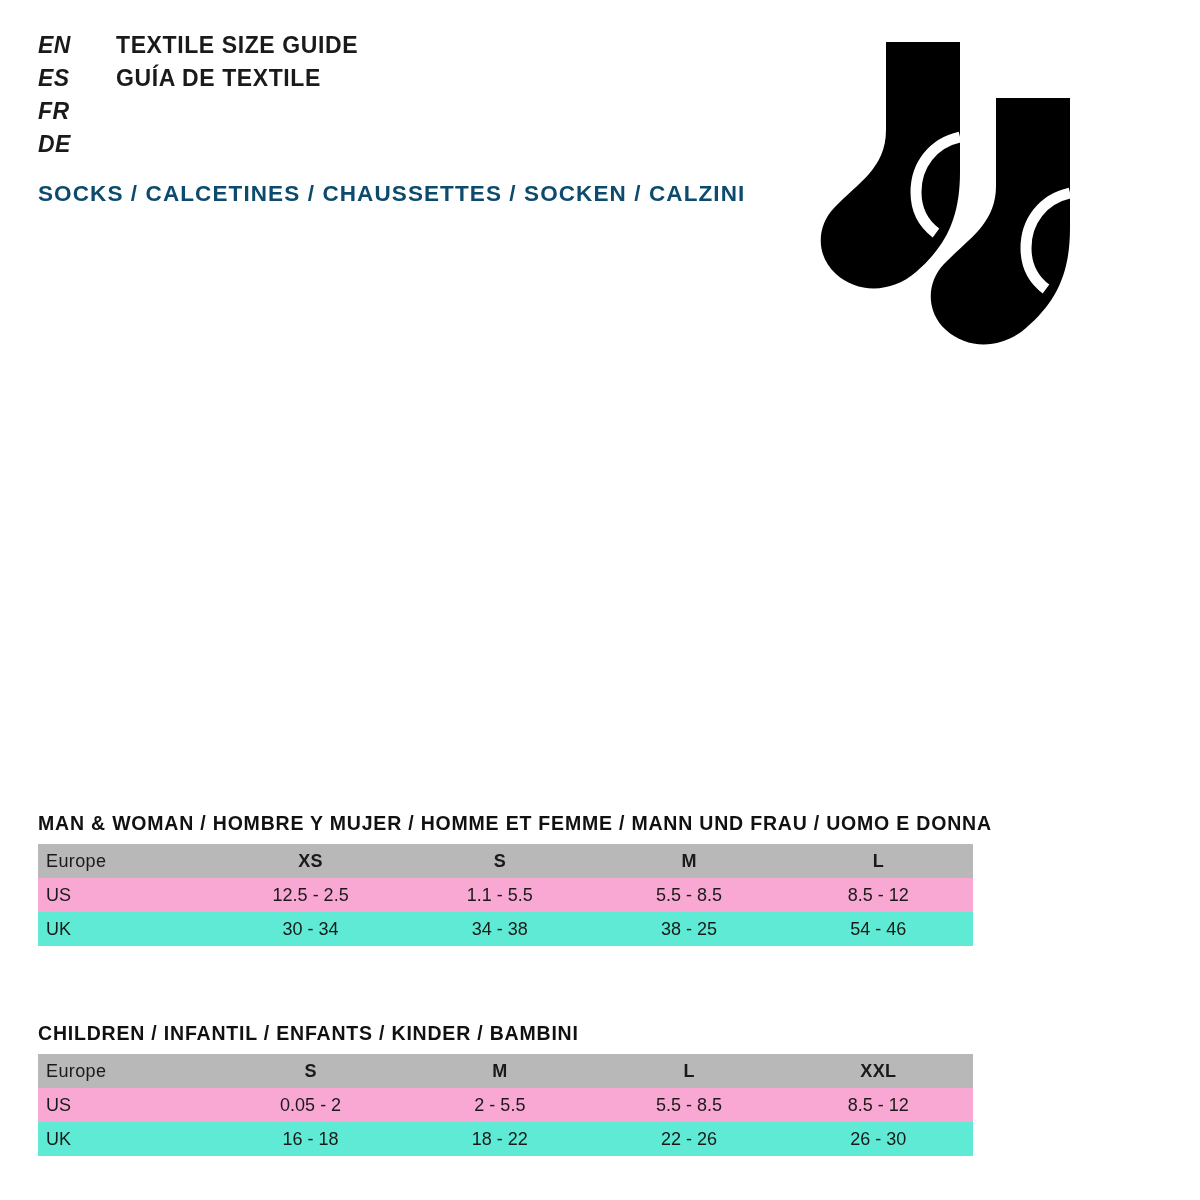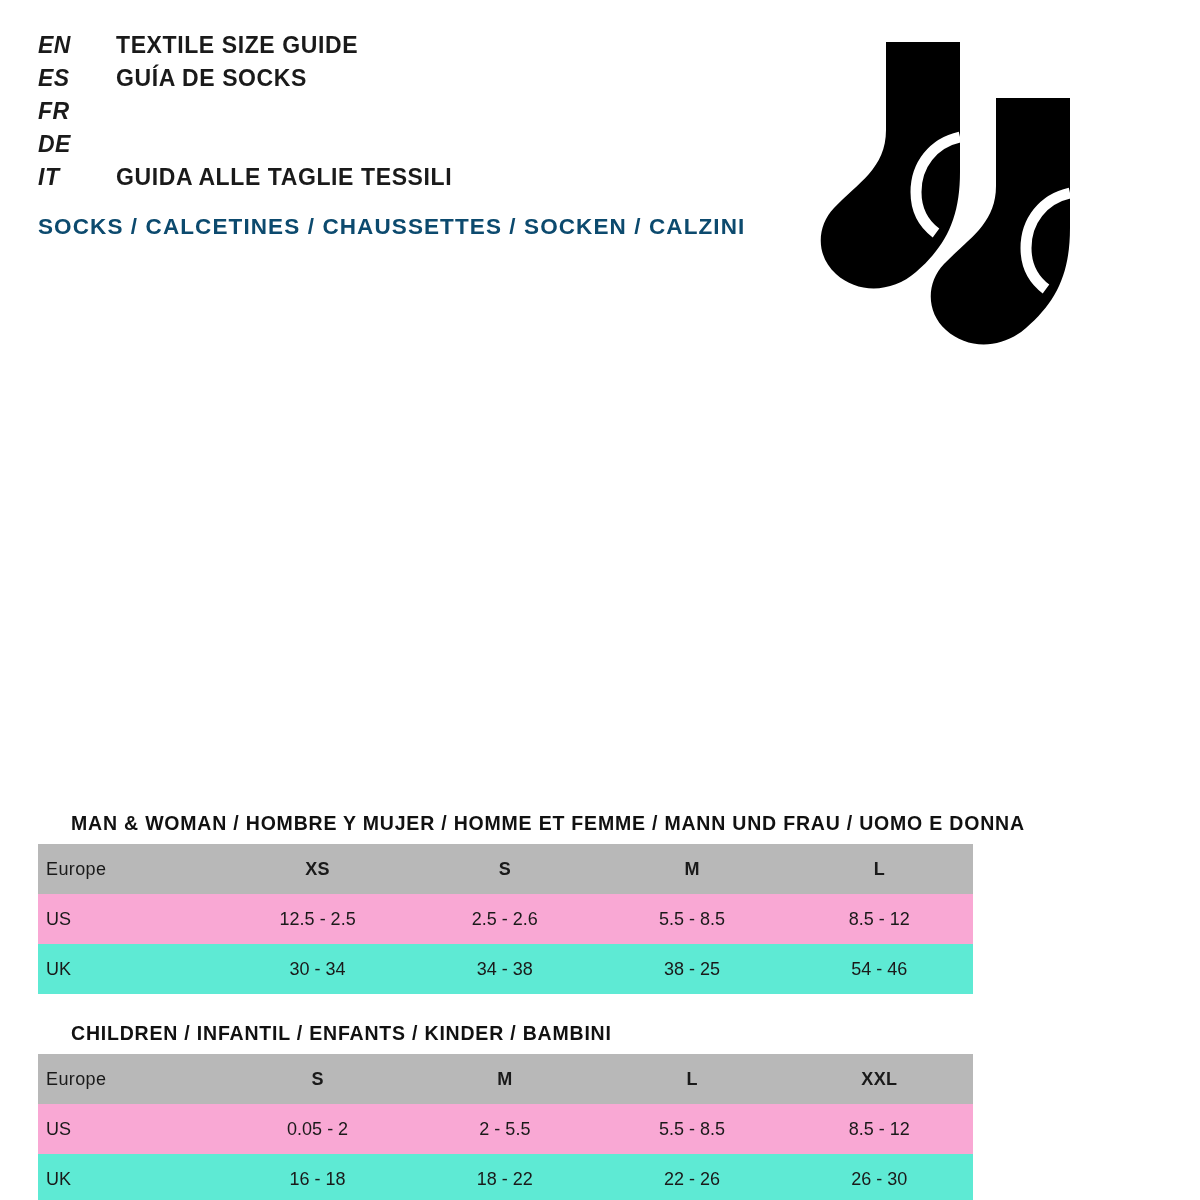--- a/index.html
+++ b/index.html
@@ -71,33 +71,32 @@
   .section.man { top: 812px; }
   .section.children { top: 1022px; }
 
   .section-title {
     font-size: 19.5px;
     font-weight: 700;
     letter-spacing: 0.8px;
     color: #111111;
     white-space: nowrap;
     margin-bottom: 9px;
-    margin-left: 33px;
   }
 
   table.size-table {
     border-collapse: collapse;
     width: 935px;
     table-layout: fixed;
   }
   table.size-table td {
     height: 34px;
     font-size: 18px;
     color: #1a1a1a;
-    padding: 8px;
+    padding: 0;
     vertical-align: middle;
   }
   table.size-table td.label {
     text-align: left;
     padding-left: 8px;
     width: 170px;
   }
   table.size-table td.val {
     text-align: center;
   }
@@ -121,35 +120,31 @@
 
 <div class="header">
 
   <div class="lang-row">
     <div class="lang-code">EN</div>
     <div class="lang-text">TEXTILE SIZE GUIDE</div>
   </div>
 
   <div class="lang-row">
     <div class="lang-code">ES</div>
-    <div class="lang-text">GUÍA DE SOCKS</div>
+    <div class="lang-text">GUÍA DE TEXTILE</div>
   </div>
 
   <div class="lang-row">
     <div class="lang-code">FR</div>
   </div>
 
   <div class="lang-row">
     <div class="lang-code">DE</div>
   </div>
 
-  <div class="lang-row">
-    <div class="lang-code">IT</div>
-    <div class="lang-text">GUIDA ALLE TAGLIE TESSILI</div>
-  </div>
 
   <div class="product-line">SOCKS / CALCETINES / CHAUSSETTES / SOCKEN / CALZINI</div>
 </div>
 
 <div class="illustration">
   <svg viewBox="0 0 340 340" width="340" height="340" xmlns="http://www.w3.org/2000/svg">
 
     <path d="M86 20 L160 20 L160 150 C160 196 146 224 116 250 C92 271 58 272 36 252 C16 234 16 205 34 186 C58 161 86 146 86 108 Z" fill="#000000"></path>
 
     <path d="M160 115 C133 121 116 143 116 170 C116 188 124 202 136 211" fill="none" stroke="#ffffff" stroke-width="11"></path>
@@ -167,21 +162,21 @@
         <tr class="head">
       <td class="label">Europe</td>
       <td class="val">XS</td>
       <td class="val">S</td>
       <td class="val">M</td>
       <td class="val">L</td>
     </tr>
     <tr class="alt">
       <td class="label">US</td>
       <td class="val">12.5 - 2.5</td>
-      <td class="val">2.5 - 2.6</td>
+      <td class="val">1.1 - 5.5</td>
       <td class="val">5.5 - 8.5</td>
       <td class="val">8.5 - 12</td>
     </tr>
     <tr class="shade">
       <td class="label">UK</td>
       <td class="val">30 - 34</td>
       <td class="val">34 - 38</td>
       <td class="val">38 - 25</td>
       <td class="val">54 - 46</td>
     </tr>

